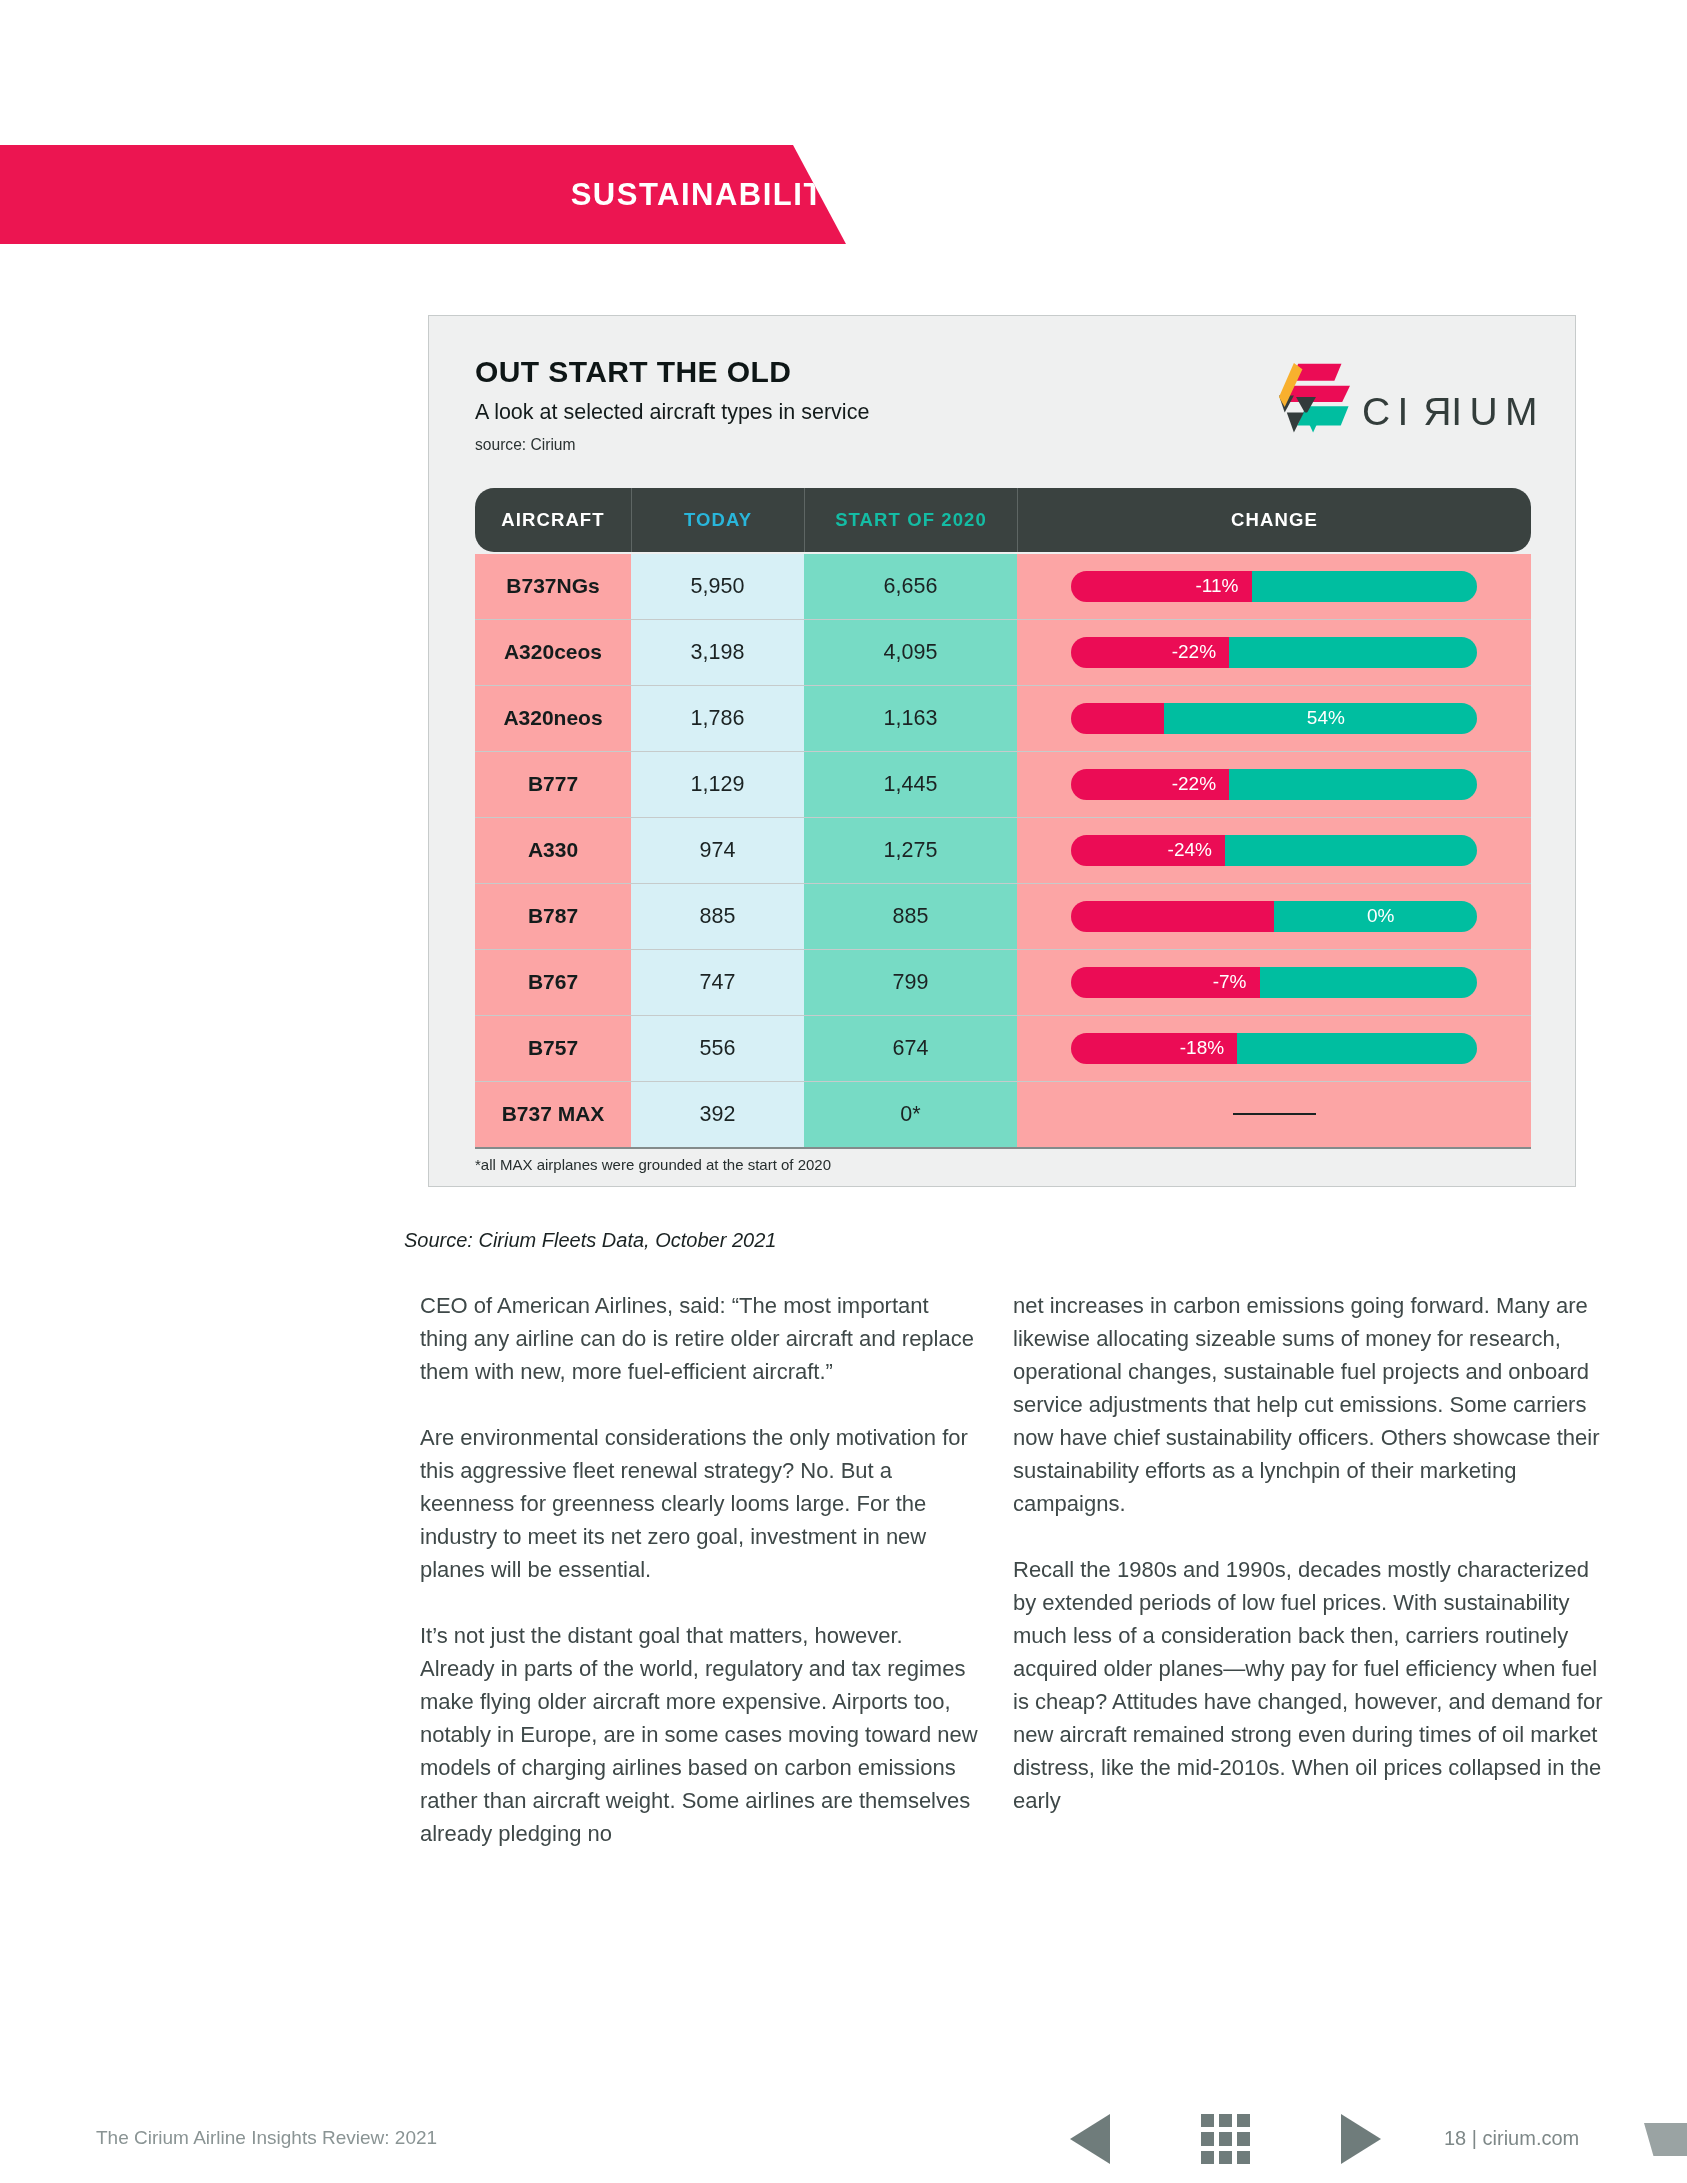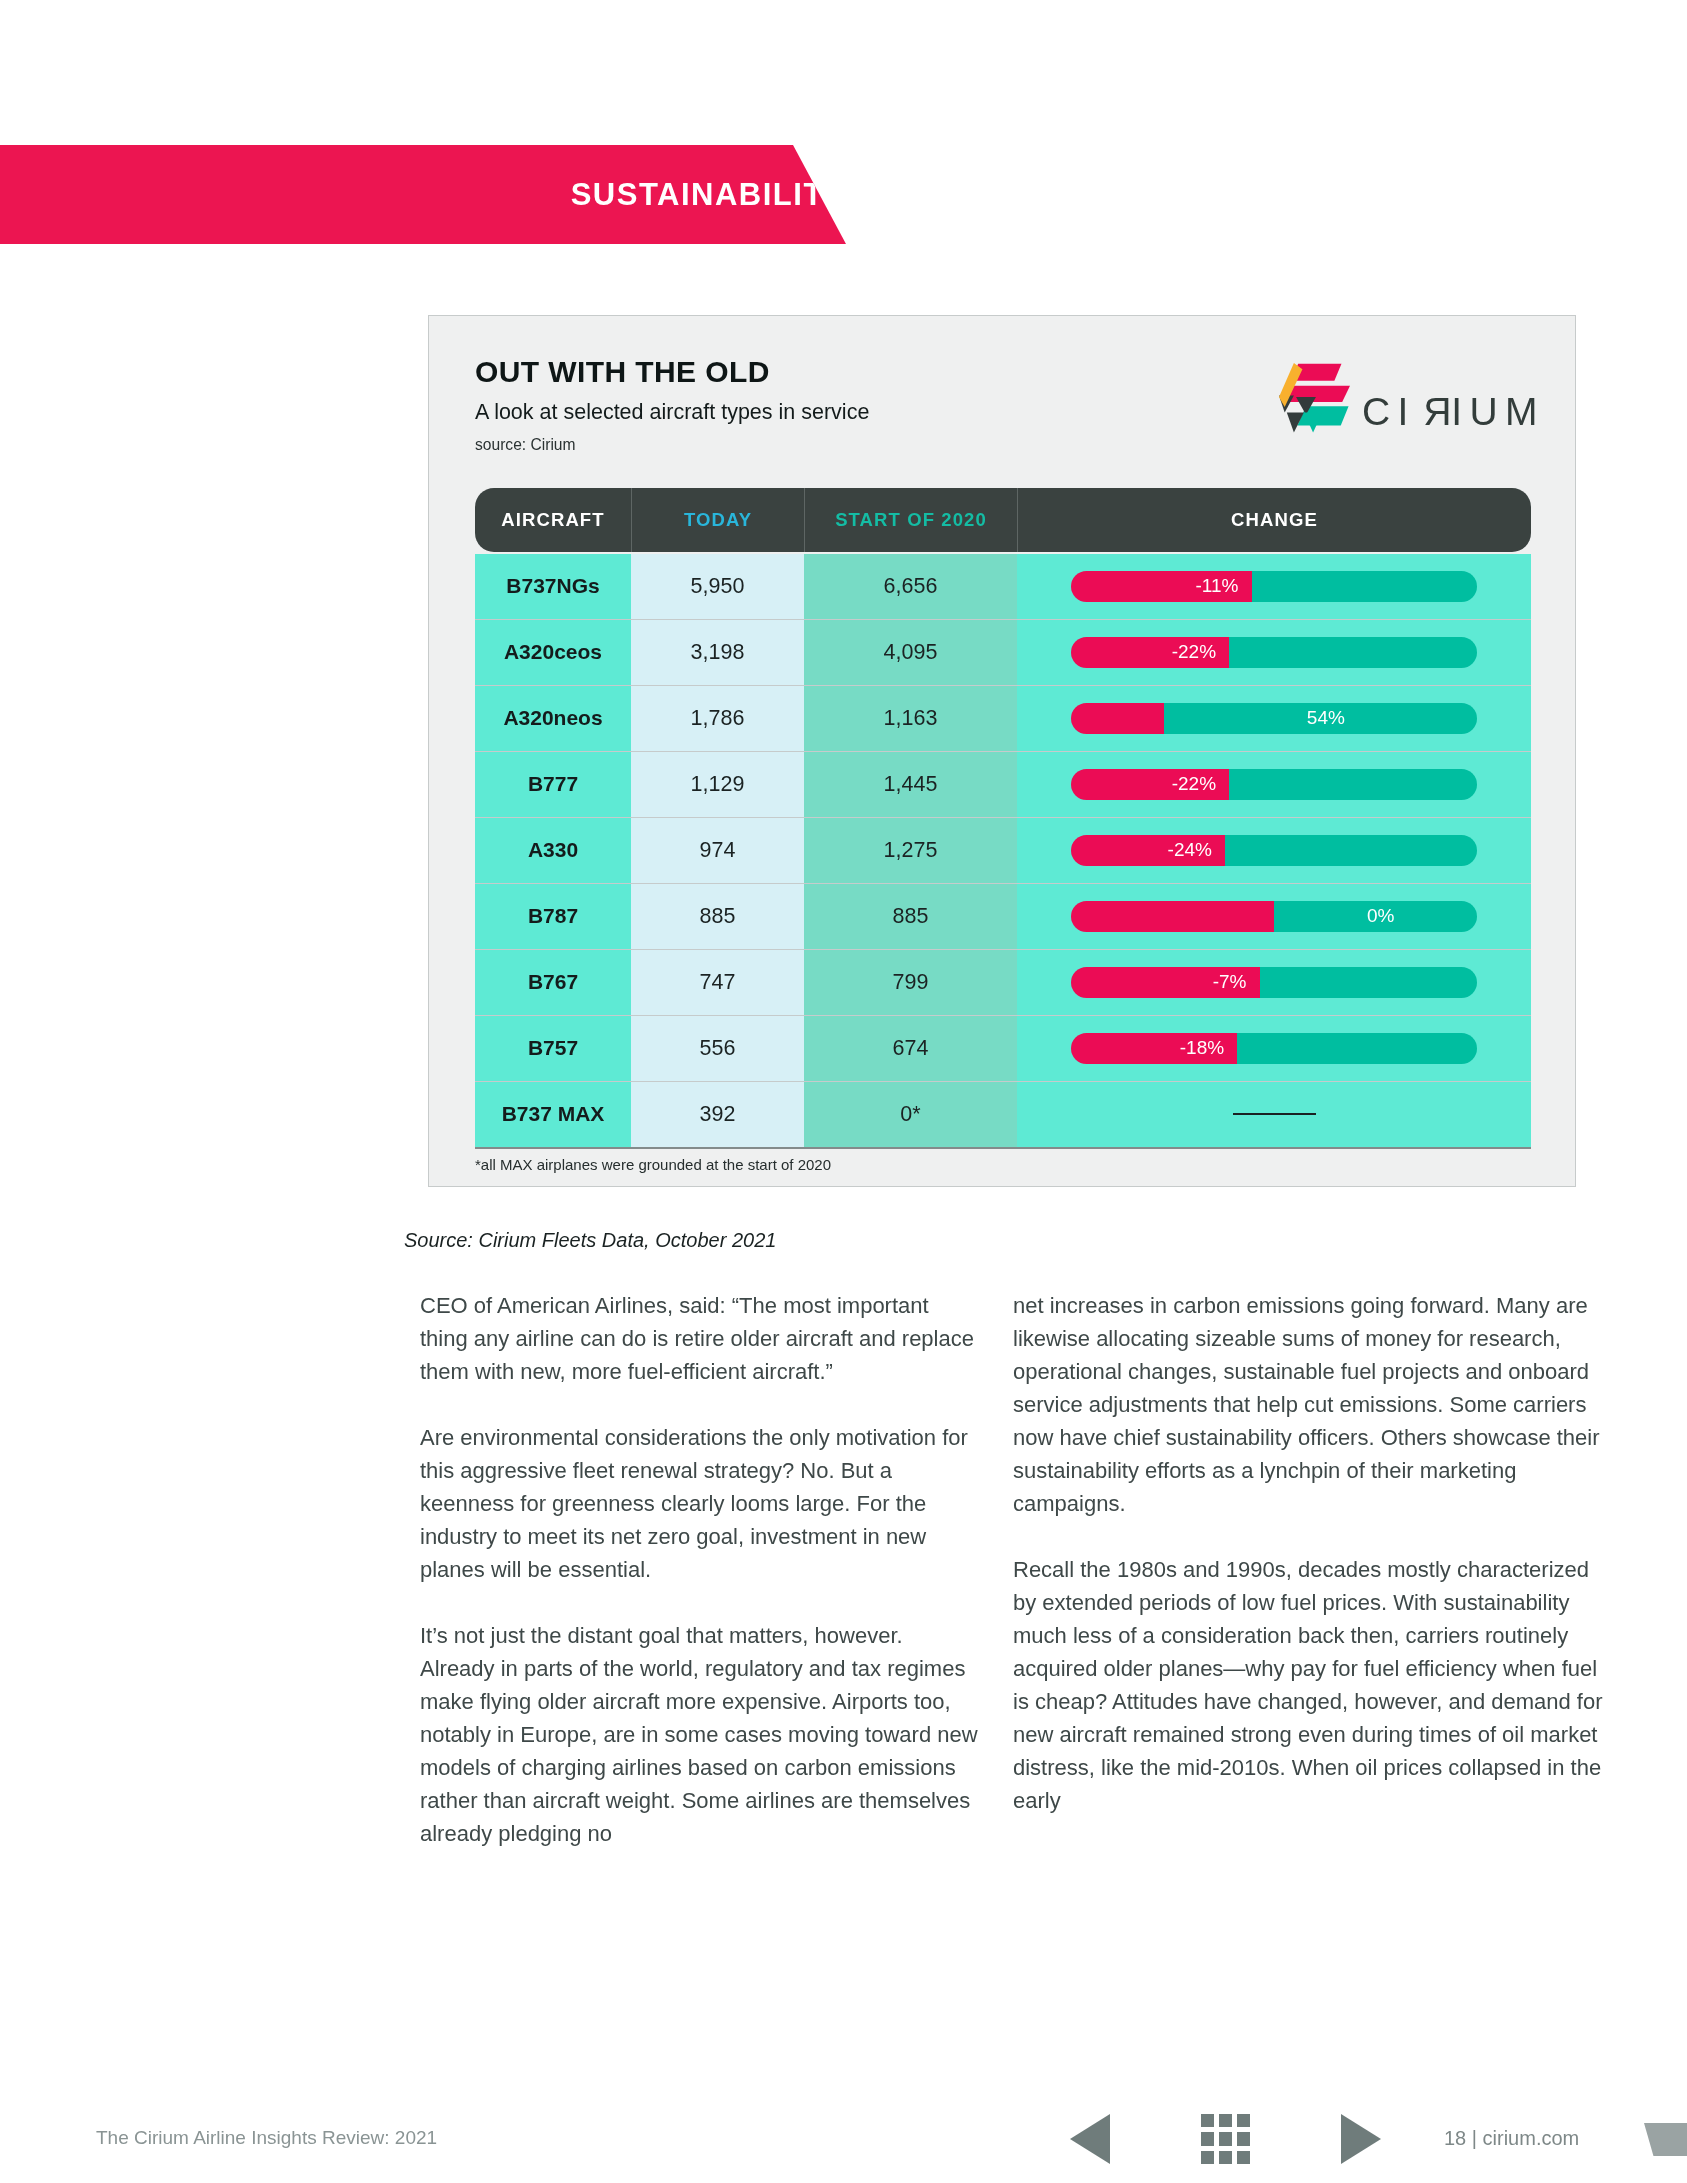--- a/index.html
+++ b/index.html
@@ -30,21 +30,21 @@
   
   .table{position:absolute;left:46px;top:172px;width:1056px;}
   .thead{display:grid;grid-template-columns:156px 173px 213px 514px;height:64px;
          background:var(--header-bg,#3A4240);align-items:center;margin-bottom:1.5px;border-radius:19px;}
   .hcell{text-align:center;font-size:18.5px;font-weight:700;letter-spacing:1.1px;}
   .hcell + .hcell{border-left:0.7px solid #5E6664;height:100%;display:flex;align-items:center;justify-content:center;}
   .hc0,.hc3{color:#FFFFFF;}
   .hc1{color:var(--today-header-text,#29B6DB);}
   .hc2{color:var(--start-header-text,#14BCA4);}
   .tbody{border-bottom:2.2px solid #838B8B;}
-  .trow{display:grid;grid-template-columns:156px 173px 213px 514px;height:65px;background:#5eead4;}
+  .trow{display:grid;grid-template-columns:156px 173px 213px 514px;height:65px;background:#fca5a5;}
   .trow + .trow{border-top:1.5px solid #C6CBCB;}
   .cell{display:flex;align-items:center;justify-content:center;font-size:21.5px;color:#1B2323;}
   .cell.aircraft{font-weight:700;font-size:21px;color:#141C1C;}
   .cell.today{background:var(--today-cell-bg,#D7F0F6);}
   .cell.start{background:var(--start-cell-bg,#77DBC5);}
   .pill{width:406px;height:31px;border-radius:15.6px;overflow:hidden;display:flex;}
   .seg-pink{background:var(--bar-negative-pink,#EB0C55);height:100%;
             display:flex;align-items:center;justify-content:flex-end;}
   .seg-teal{background:var(--bar-track-teal,#00BEA0);height:100%;flex:1;
             display:flex;align-items:center;justify-content:center;}
@@ -79,21 +79,21 @@
 </head>
 <body>
 
 <div id="page">
 
   <div class="banner">
     <span class="banner-label">SUSTAINABILITY</span>
   </div>
 
   <div class="infobox">
-    <div class="info-title">OUT WITH THE OLD</div>
+    <div class="info-title">OUT START THE OLD</div>
     <div class="info-subtitle">A look at selected aircraft types in service</div>
     <div class="info-source">source: Cirium</div>
 
     <div class="logo">
       <svg viewBox="0 0 100 104" aria-hidden="true">
         <polygon points="27,5 88,5 78,29 17,29" fill="#EB0C55"></polygon>
         <polygon points="20,36 100,36 89,59 11,59" fill="#EB0C55"></polygon>
         <polygon points="38,65 98,65 87,92 26,92" fill="#00BEA0"></polygon>
         <polygon points="0,50 21,50 8,74" fill="#333B3B"></polygon>
         <polygon points="24,52 52,52 38,77" fill="#333B3B"></polygon>

